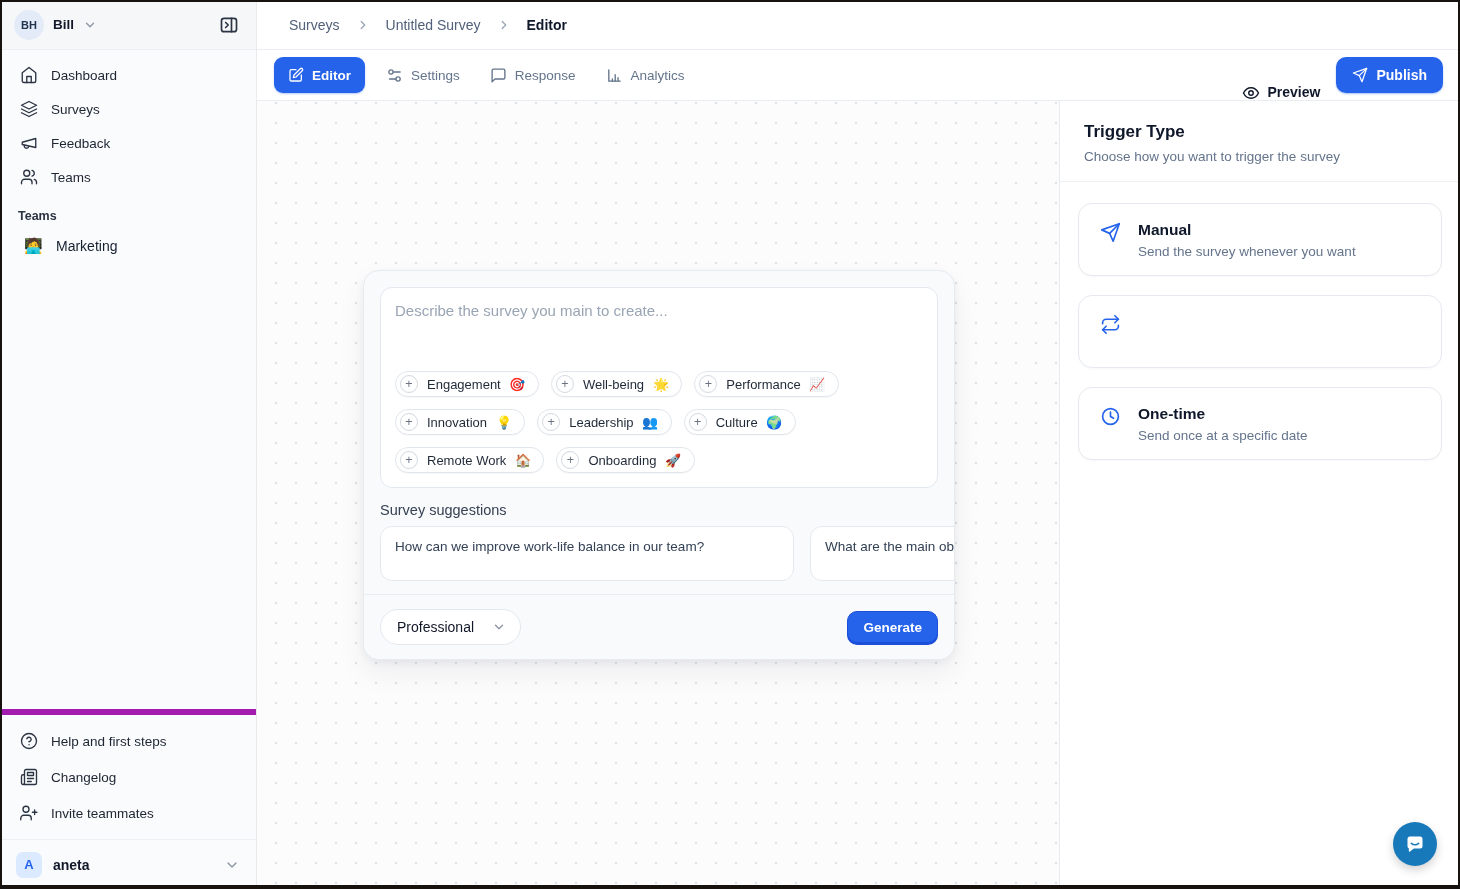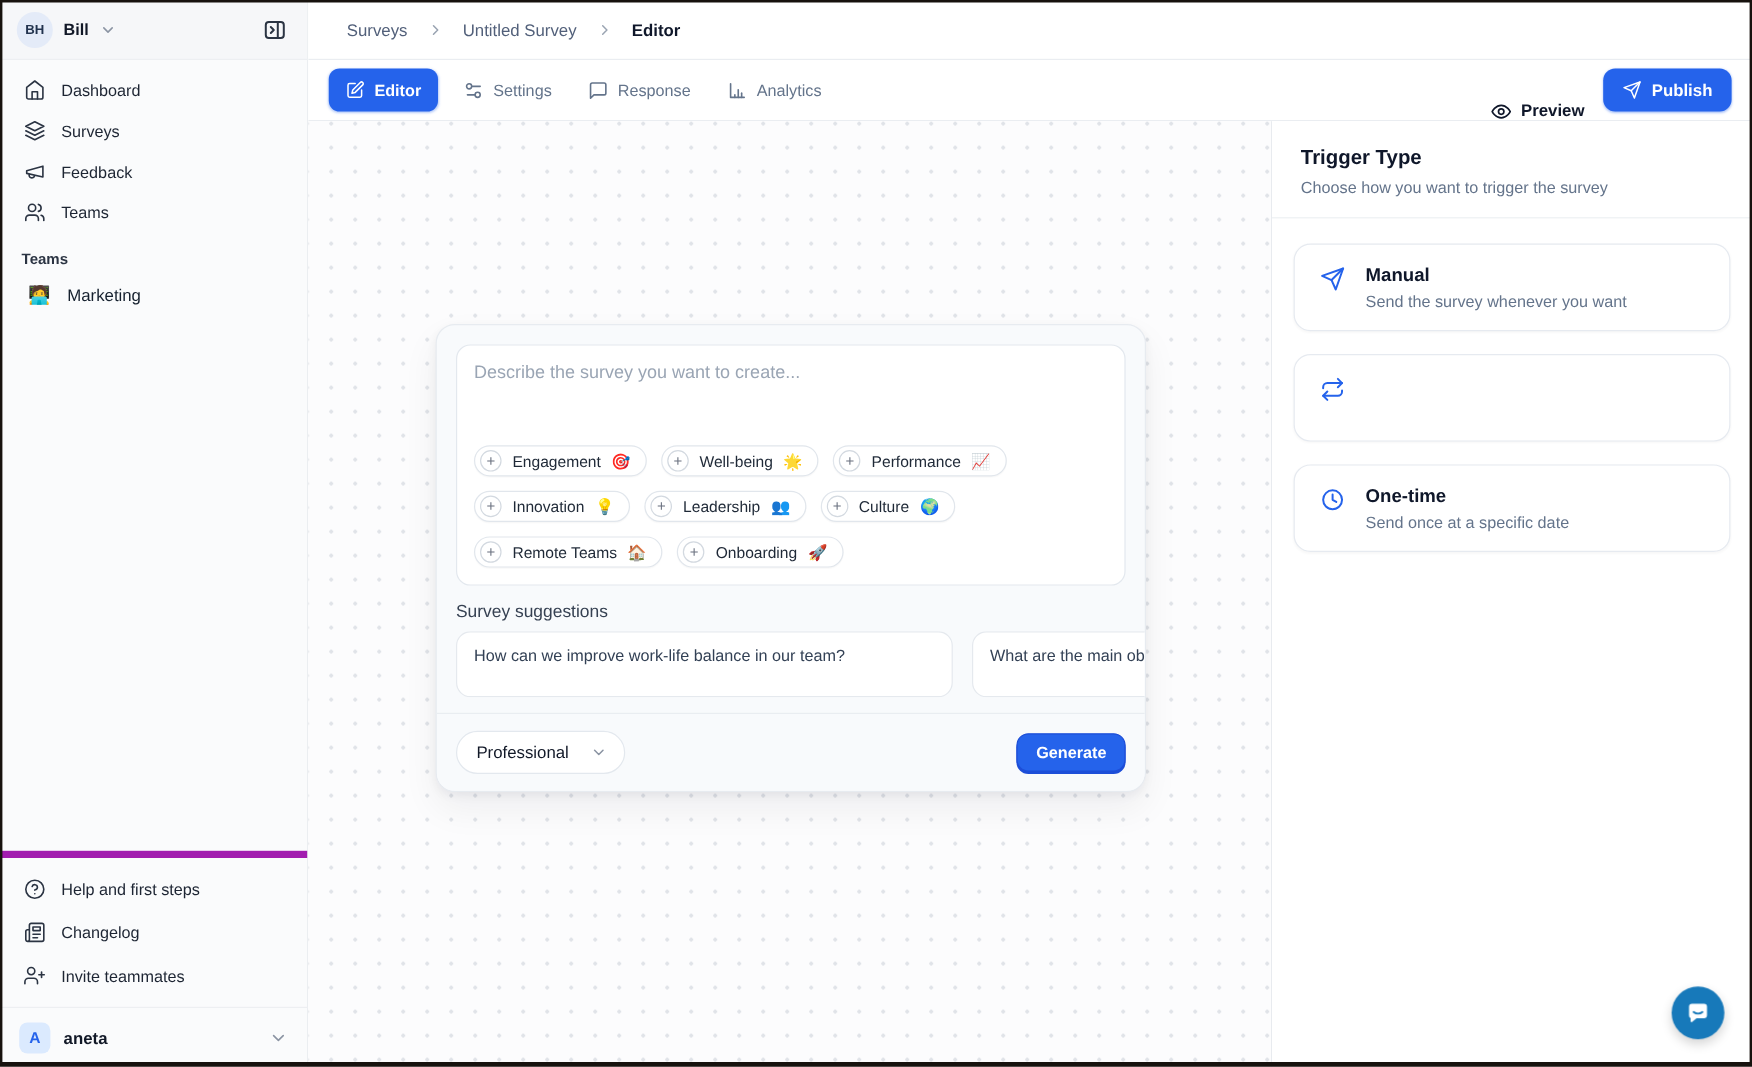--- a/index.html
+++ b/index.html
@@ -286,21 +286,21 @@
           <span>Publish</span>
         </button>
       </div>
     </div>
 
     <div class="workspace">
 
       <div class="canvas">
         <div class="builder-card">
           <div class="input-card">
-            <div class="placeholder">Describe the survey you want to create...</div>
+            <div class="placeholder">Describe the survey you main to create...</div>
             <div class="chips">
               <button class="chip">
                 <span class="chip-plus">+</span>
                 <span>Engagement</span>
                 <span class="chip-emoji">🎯</span>
               </button>
               <button class="chip">
                 <span class="chip-plus">+</span>
                 <span>Well-being</span>
                 <span class="chip-emoji">🌟</span>
@@ -320,21 +320,21 @@
                 <span>Leadership</span>
                 <span class="chip-emoji">👥</span>
               </button>
               <button class="chip">
                 <span class="chip-plus">+</span>
                 <span>Culture</span>
                 <span class="chip-emoji">🌍</span>
               </button>
               <button class="chip">
                 <span class="chip-plus">+</span>
-                <span>Remote Teams</span>
+                <span>Remote Work</span>
                 <span class="chip-emoji">🏠</span>
               </button>
               <button class="chip">
                 <span class="chip-plus">+</span>
                 <span>Onboarding</span>
                 <span class="chip-emoji">🚀</span>
               </button>
             </div>
           </div>
 

